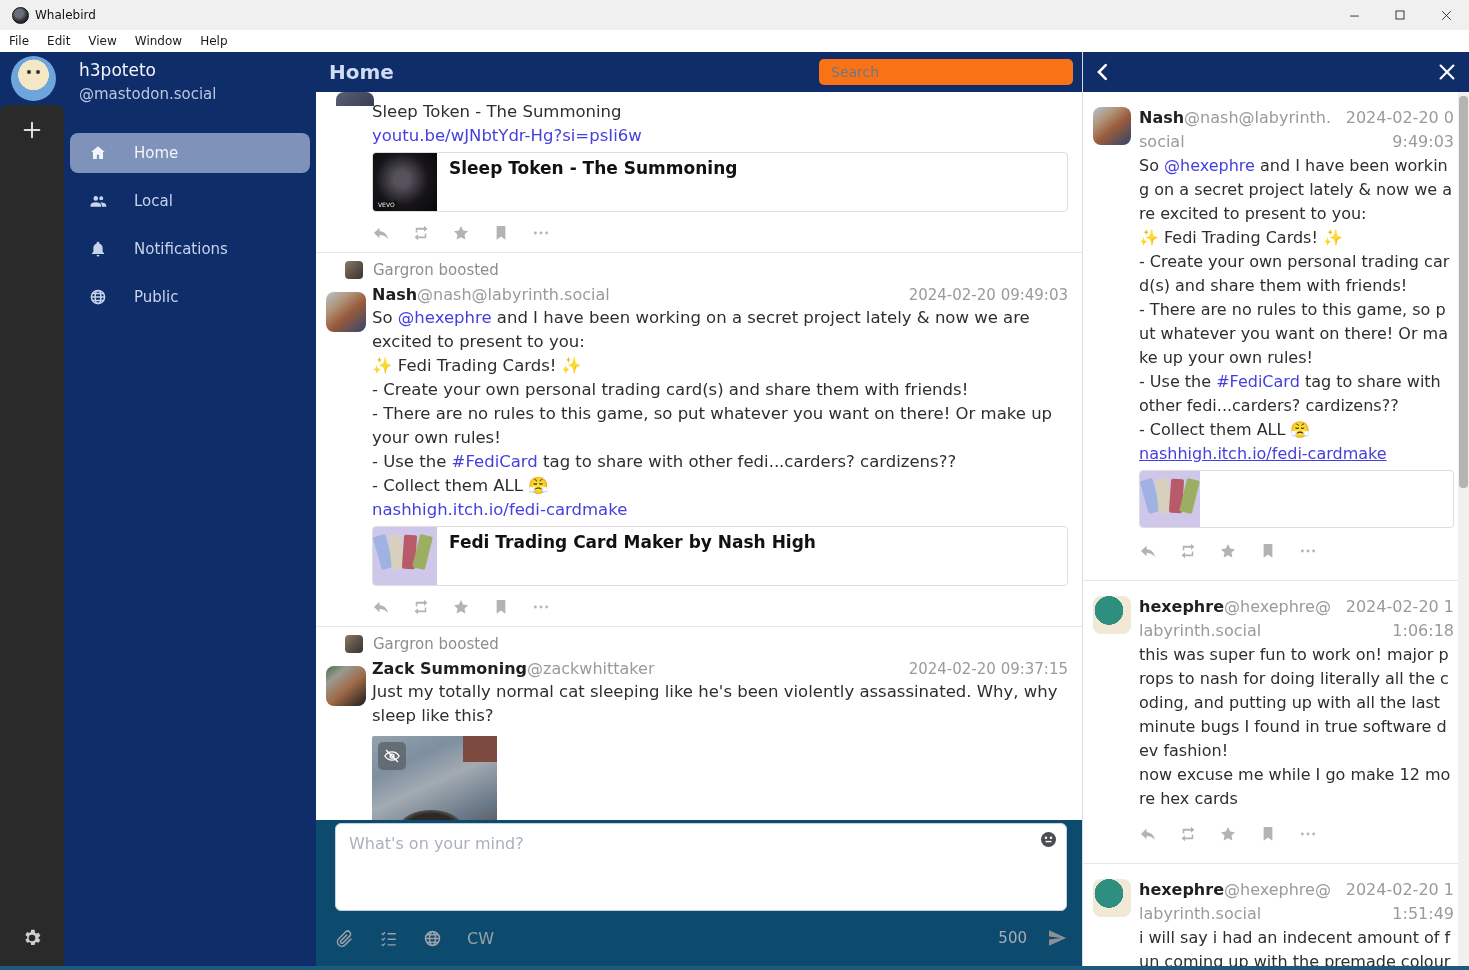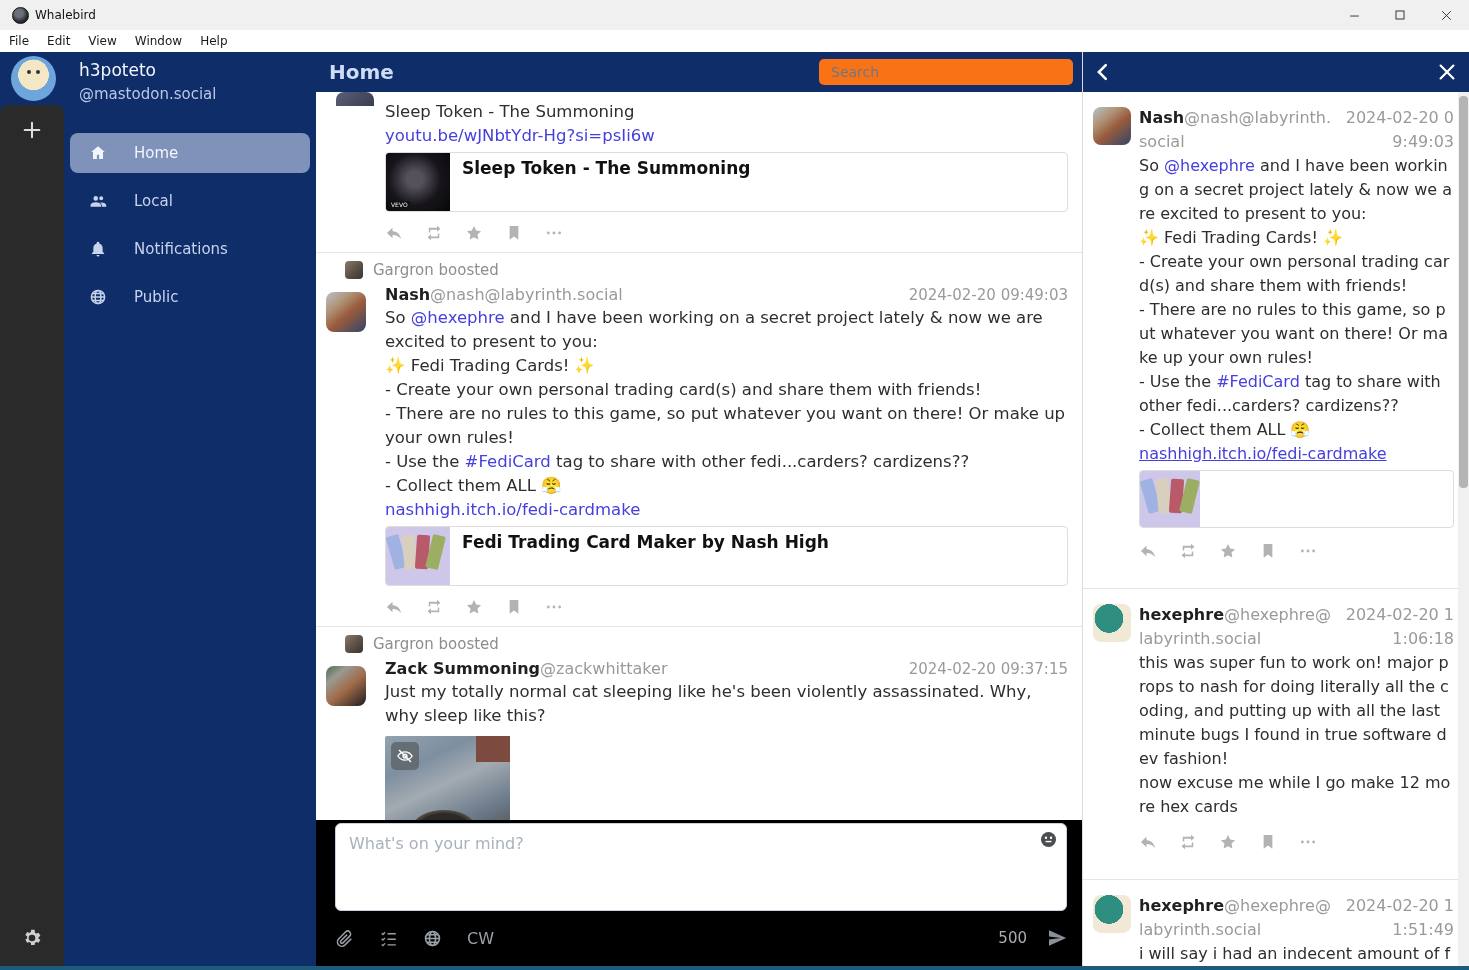--- a/index.html
+++ b/index.html
@@ -60,21 +60,21 @@
   .post { padding:6px 14px 10px 10px; border-bottom:1px solid #e6e6e6; position:relative; }
   .boost-row { display:flex; align-items:center; margin:2px 0 6px 19px; }
   .boost-avatar { width:18px; height:18px; border-radius:4px;
     background:linear-gradient(135deg,#8a7a6a 0%, #5a4f46 55%, #3a332d 100%); margin-right:10px; }
   .boost-label { font-size:15px; color:#8d8d8d; }
   .post-flex { display:flex; }
   .avatar-main { width:40px; height:40px; border-radius:8px; flex:none; margin-top:7px; }
   .av-nash { background:linear-gradient(140deg,#b8c2cc 0%, #b09478 30%, #9a5b3c 55%, #31456b 100%); }
   .av-zack { background:linear-gradient(140deg,#4e6b4a 0%, #9a9a92 25%, #a06a48 55%, #1d1d1f 100%); }
   .av-hex  { background:radial-gradient(circle at 42% 38%, #2e8f80 0 44%, #f1e9d6 45% 100%); }
-  .post-content { flex:1; margin-left:19px; min-width:0; }
+  .post-content { flex:1; margin-left:6px; min-width:0; }
   .post-header { display:flex; align-items:baseline; font-size:16px; }
   .p-name { font-weight:bold; color:#1f1f1f; }
   .p-acct { color:#9a9a9a; }
   .p-time { margin-left:auto; color:#9a9a9a; font-size:15px; }
   .post-body { font-size:16.5px; line-height:24px; color:#2e2e2e; white-space:pre-line; margin-top:2px; }
   .seg-mention, .seg-hashtag { color:#4540dd; }
   .post-link { display:block; font-size:16.5px; line-height:24px; color:#4540dd; text-decoration:none; }
   .link-card { display:flex; border:1px solid #ddd; border-radius:4px; margin-top:4px; height:60px;
     overflow:hidden; background:#fff; }
   .card-thumb { width:64px; height:100%; flex:none; position:relative; }
@@ -94,40 +94,40 @@
   .media-img::before { content:""; position:absolute; right:0; top:0; width:34px; height:26px; background:#7c4a3e; }
   .media-img::after { content:""; position:absolute; left:28px; bottom:2px; width:62px; height:34px; border-radius:50%;
     background:radial-gradient(ellipse at 50% 50%, #2c2825 0 55%, #55504a 70%, transparent 75%); }
   .hide-badge { position:absolute; left:6px; top:6px; width:28px; height:28px; border-radius:5px;
     background:rgba(90,95,100,.75); display:flex; align-items:center; justify-content:center; z-index:2; }
   .hide-badge svg { width:18px; height:18px; }
   .avatar-sliver { width:38px; height:14px; border-radius:8px 8px 0 0; margin-left:10px;
     background:linear-gradient(135deg,#5a5f78 0%, #3a3d52 100%); }
 
   
-  #compose { position:absolute; left:0; bottom:0; width:766px; height:146px; background:#000000; z-index:5; }
+  #compose { position:absolute; left:0; bottom:0; width:766px; height:146px; background:#0c4a6e; z-index:5; }
   #compose-box { position:absolute; left:19px; top:3px; width:732px; height:88px; }
   #compose-textarea { width:100%; height:100%; resize:none; border:1px solid #c6d2e0; border-radius:6px;
     padding:10px 34px 10px 13px; font-size:16px; color:#333; outline:none;
     font-family:"DejaVu Sans","Liberation Sans",sans-serif; }
   #compose-textarea::placeholder { color:#a9b1bb; }
   #emoji-btn { position:absolute; right:9px; top:7px; width:19px; height:19px; color:#4a4d52; }
   #compose-toolbar { position:absolute; left:19px; top:103px; width:732px; height:30px; display:flex; align-items:center; color:#9aa0a8; }
   .tool-btn { width:19px; height:19px; margin-right:25px; }
   #cw-btn { font-size:16px; color:#9aa0a8; margin-right:25px; }
   #char-count { margin-left:auto; font-size:15px; color:#a9adb3; margin-right:20px; }
   #send-btn { width:20px; height:20px; color:#8b9097; }
 
   
   #detail { position:absolute; left:1083px; top:0; width:386px; height:914px; background:#fff; }
   #detail-header { position:absolute; left:0; top:0; width:100%; height:40px; background:#0f2d69; }
   #back-btn { position:absolute; left:9px; top:9px; width:22px; height:22px; color:#fff; }
   #close-btn { position:absolute; right:11px; top:9px; width:22px; height:22px; color:#fff; }
   #detail-scroll { position:absolute; left:0; top:40px; width:375px; height:874px; overflow:hidden; }
-  .dpost { padding:14px 4px 24px 10px; border-bottom:1px solid #e6e6e6; display:flex; }
+  .dpost { padding:14px 4px 16px 10px; border-bottom:1px solid #e6e6e6; display:flex; }
   .dpost .avatar-main { width:38px; height:38px; margin-top:1px; }
   .dcontent { flex:1; margin-left:8px; min-width:0; }
   .dheader { display:flex; font-size:16px; line-height:24px; }
   .dh-left { flex:1; word-break:break-all; color:#9a9a9a; min-width:0; }
   .dh-left .p-name { color:#1f1f1f; }
   .dh-right { width:120px; text-align:right; color:#9a9a9a; word-break:break-all; flex:none; }
   .dbody { font-size:16px; line-height:24px; color:#2e2e2e; white-space:pre-line; word-break:break-all; }
   .dlink { display:block; font-size:16px; line-height:24px; color:#4540dd; text-decoration:underline; word-break:break-all; }
   .dcard { display:flex; border:1px solid #ddd; border-radius:4px; margin-top:4px; height:58px; overflow:hidden; }
   .dcard .card-title { font-size:16px; padding:5px 8px; }

